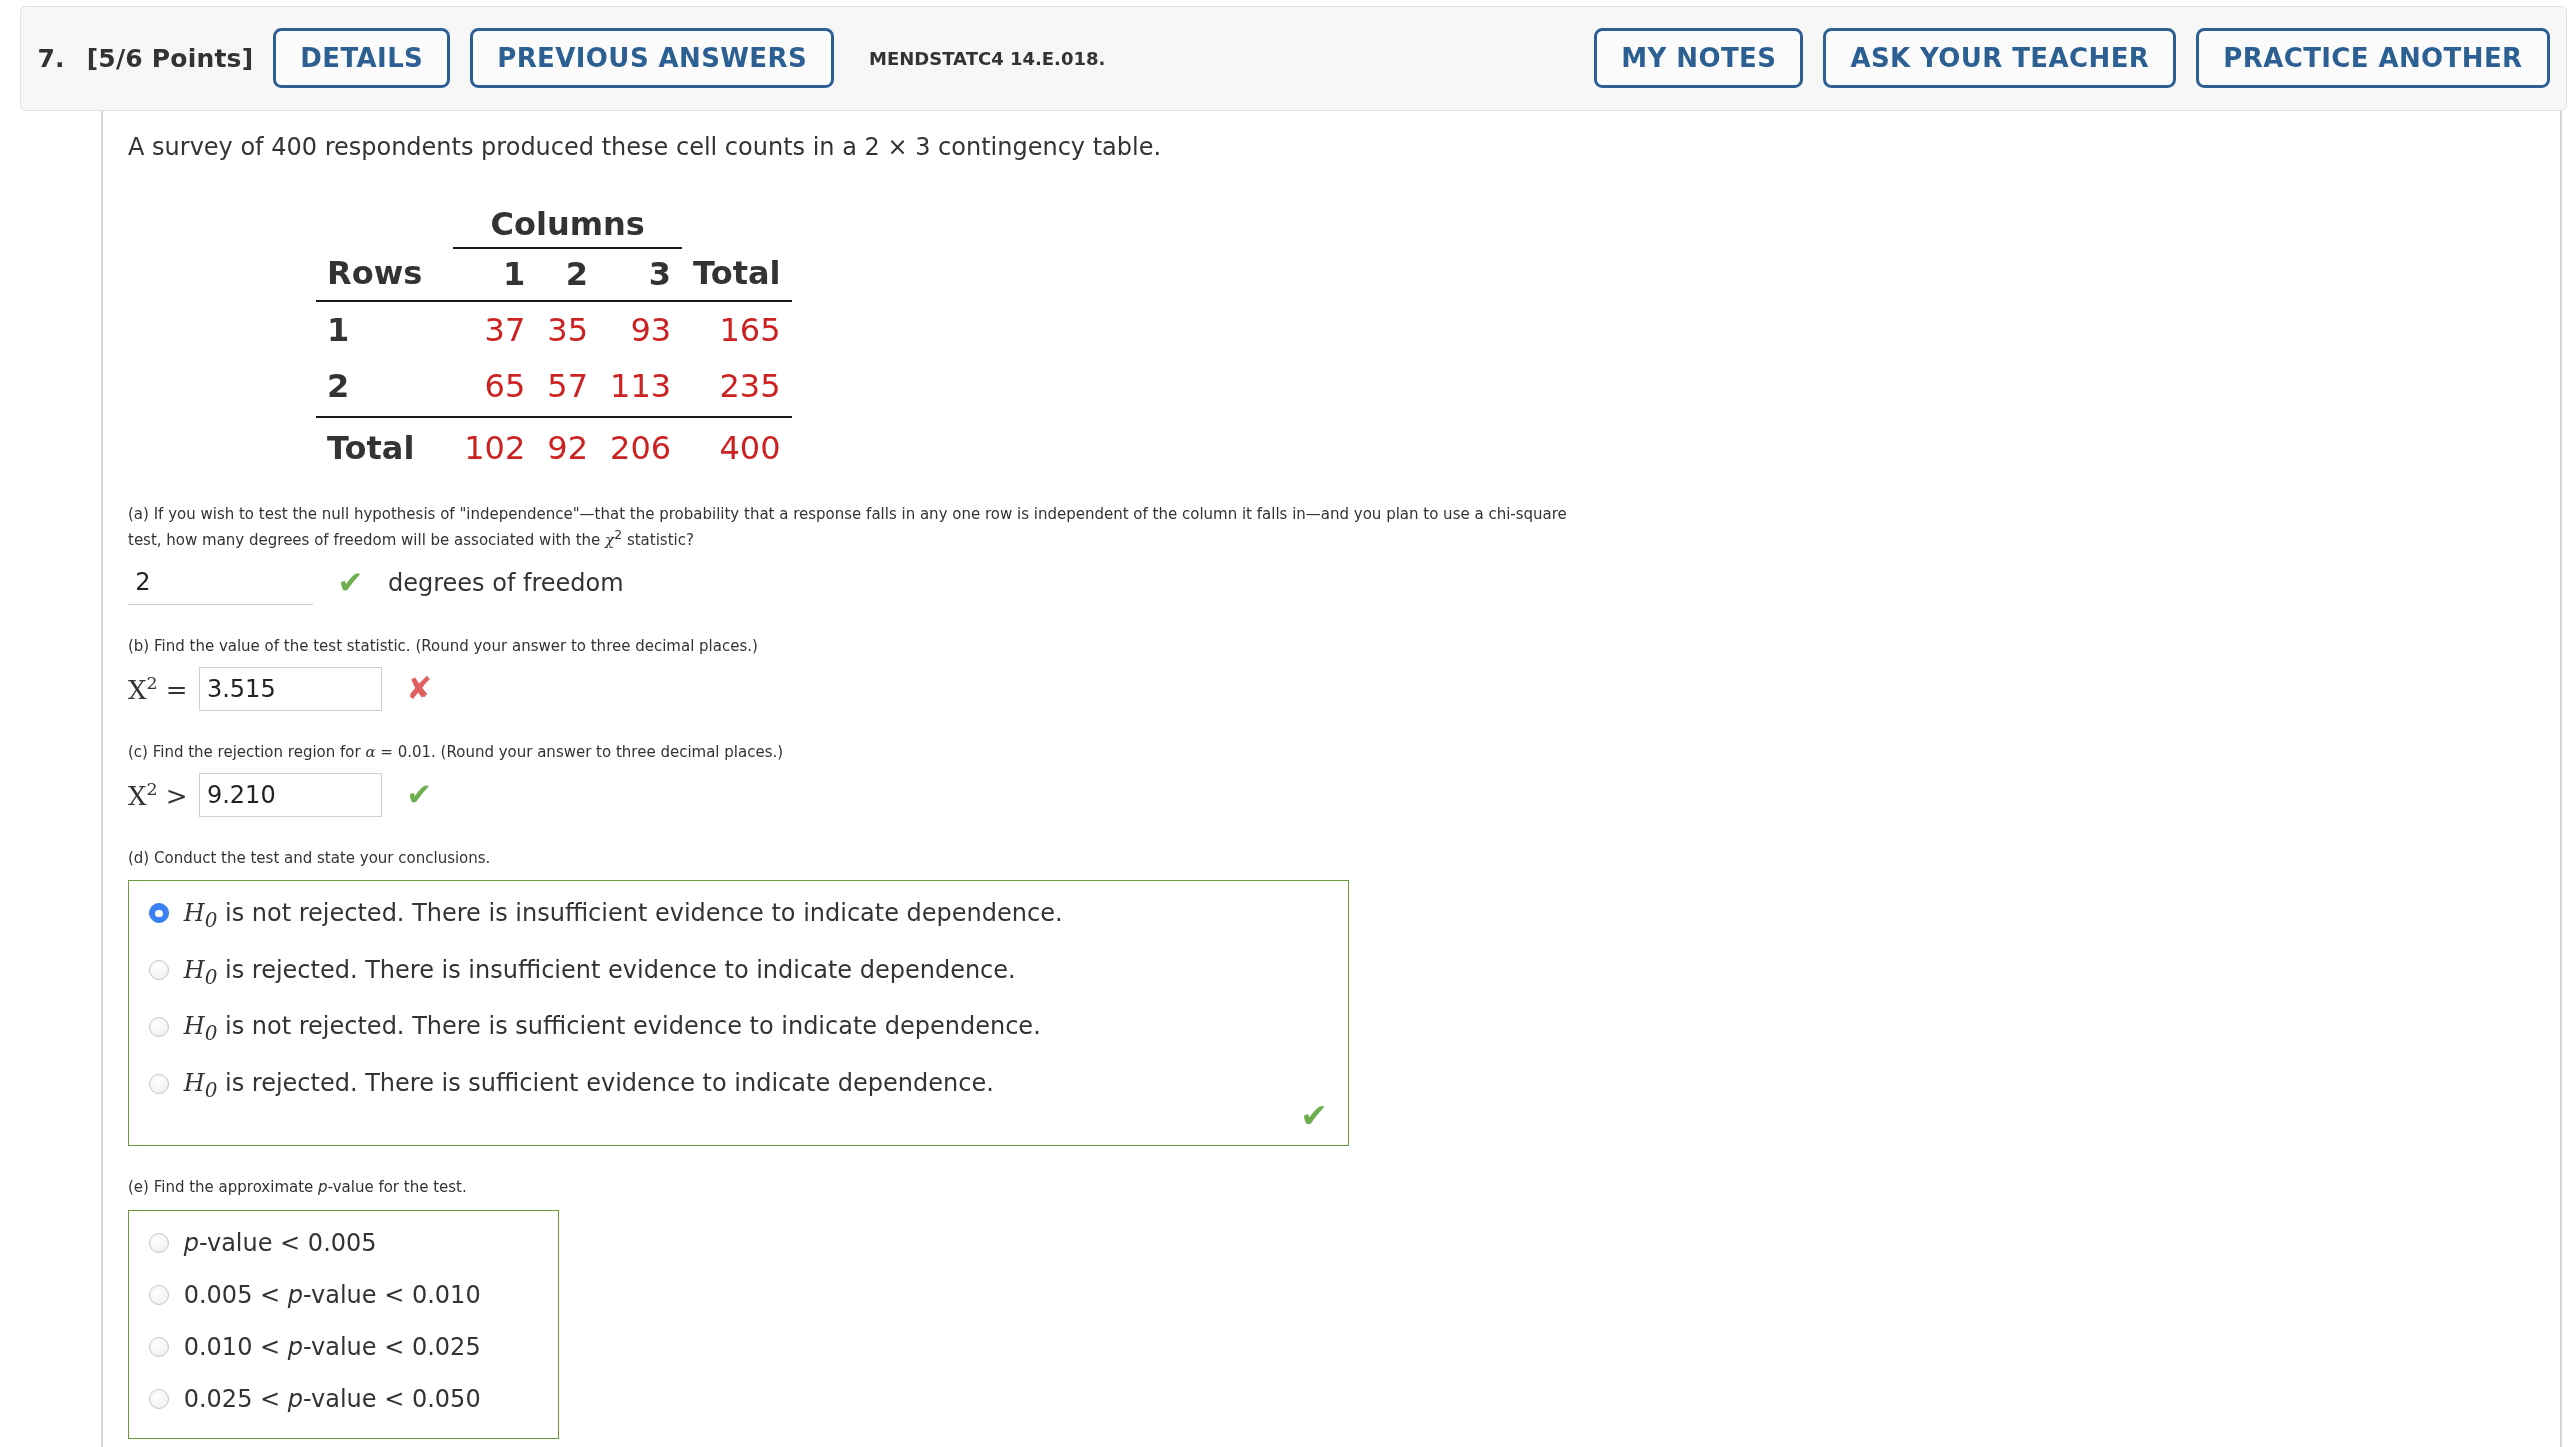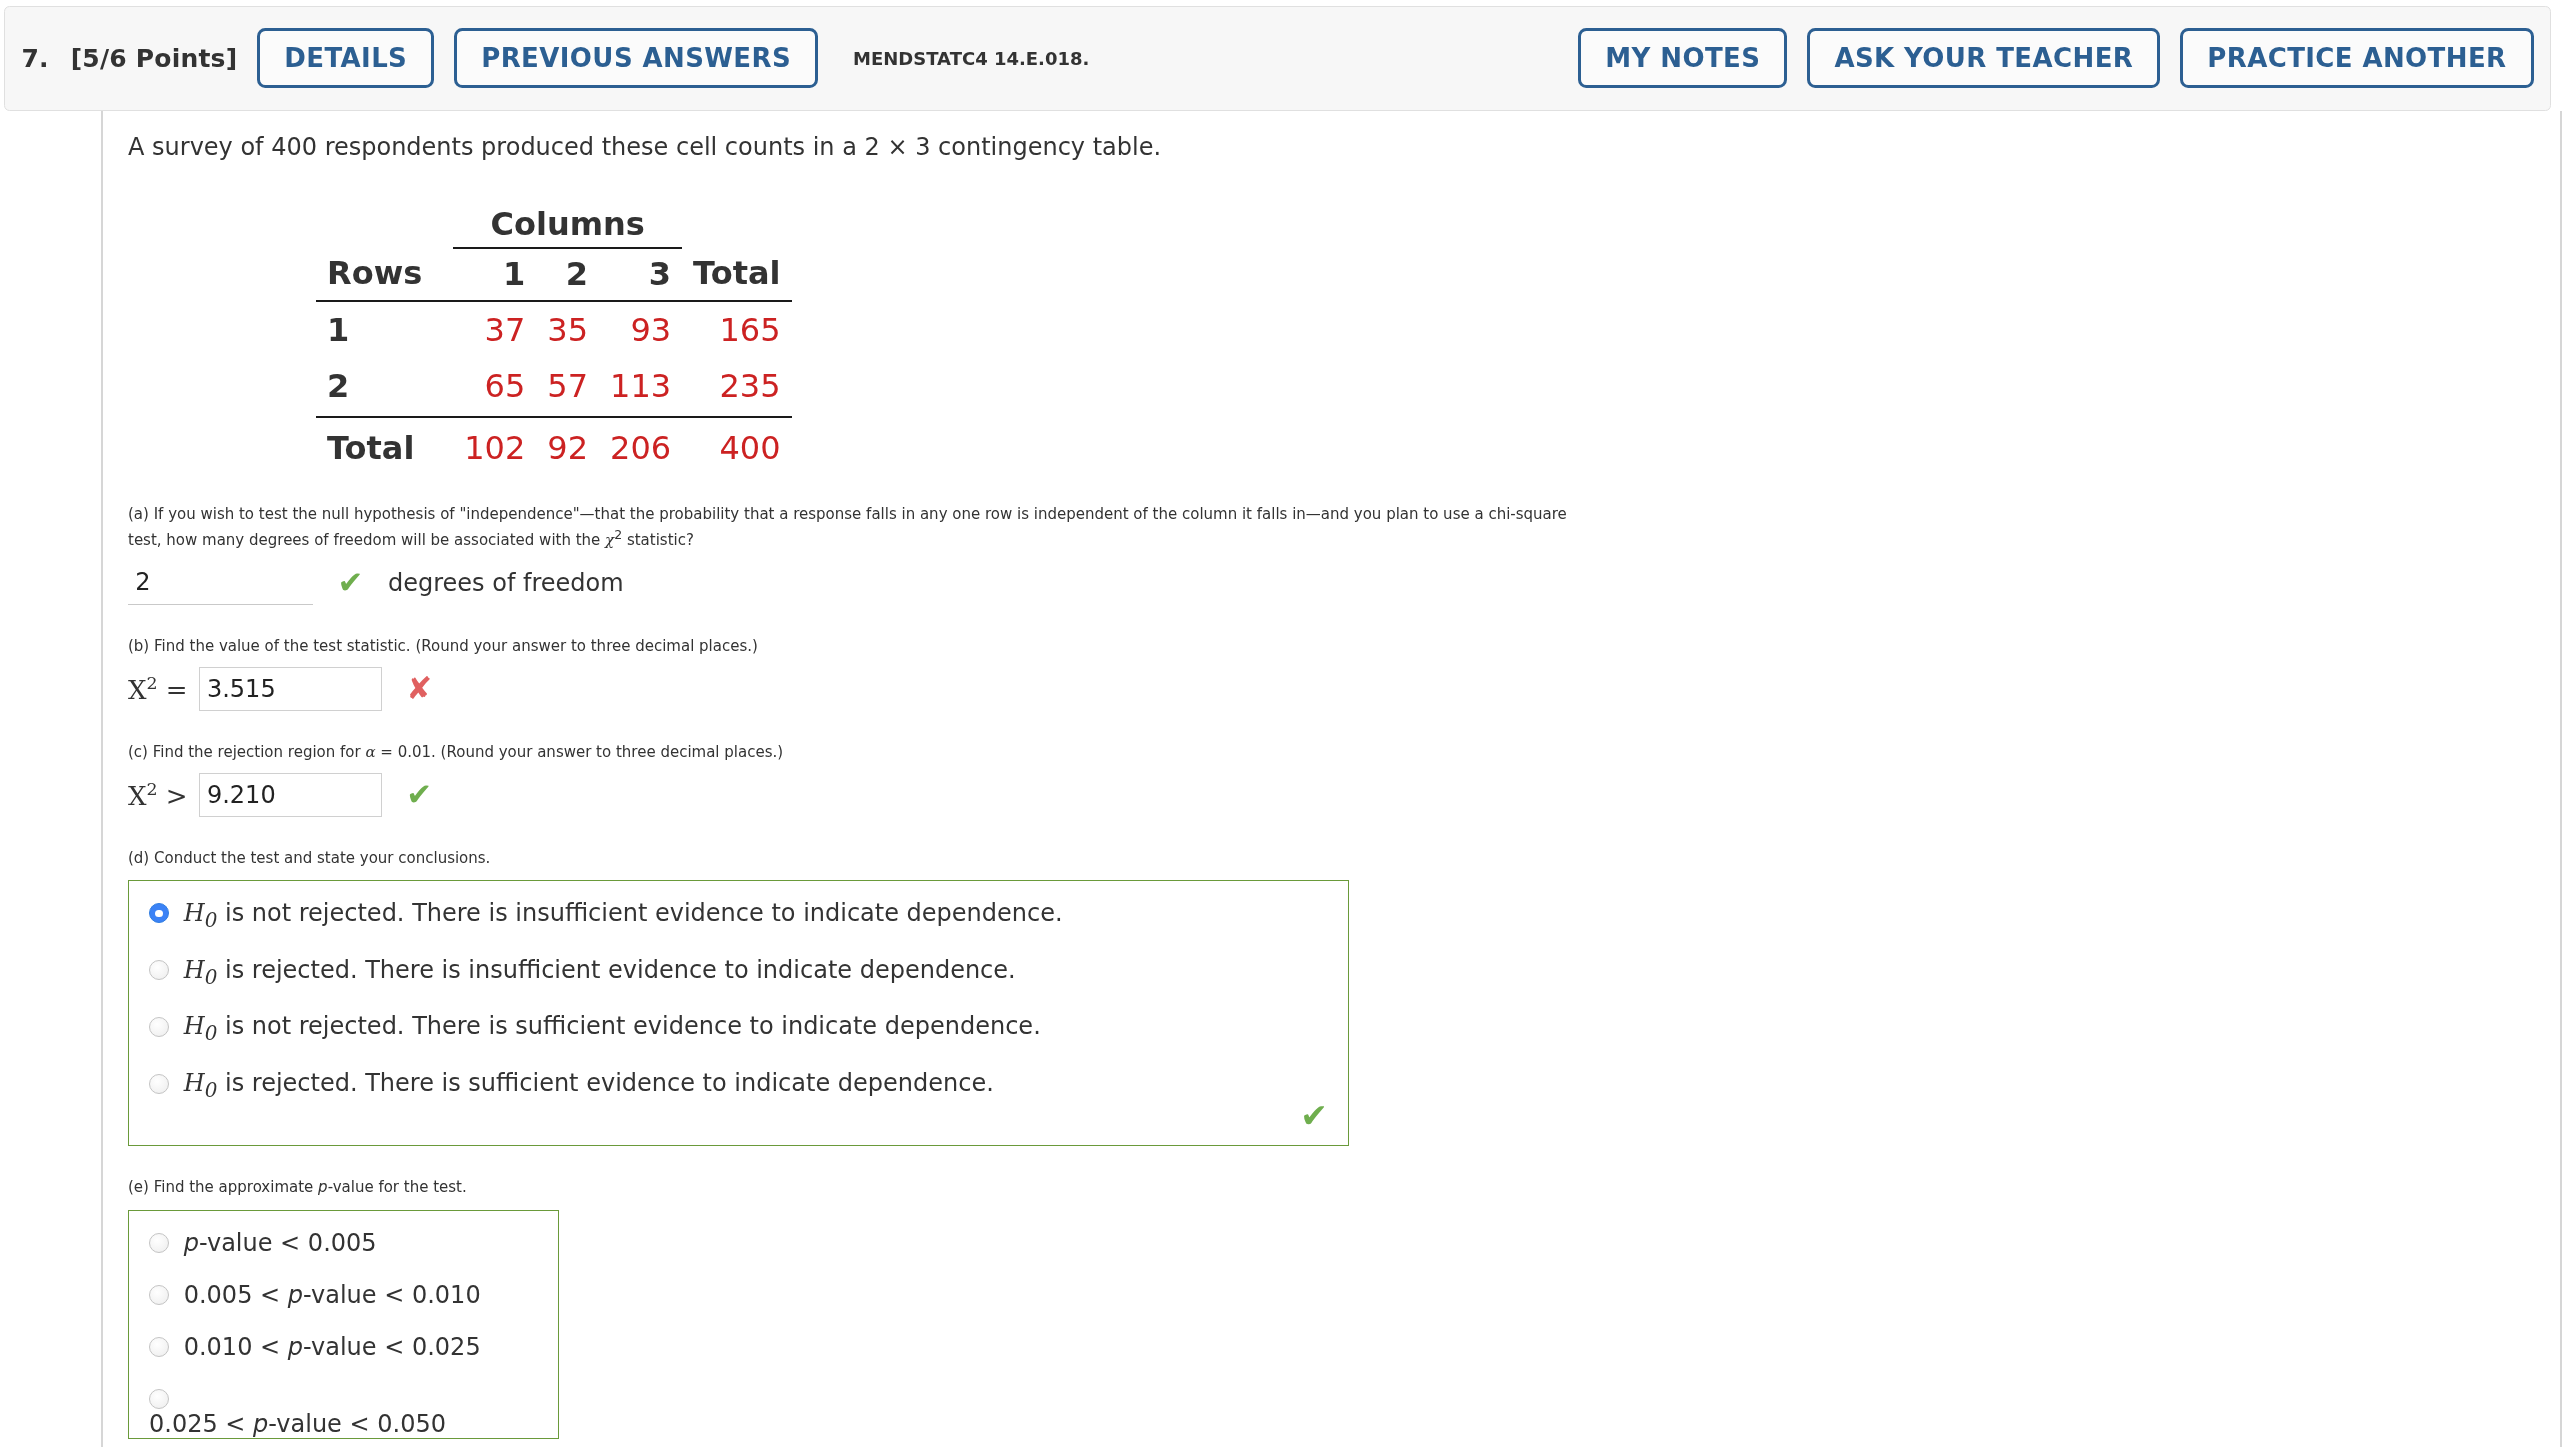--- a/index.html
+++ b/index.html
@@ -14,21 +14,21 @@
   #page {
     position: relative;
     width: 2576px;
     height: 1447px;
     background: #ffffff;
   }
 
   
   .header {
     position: absolute;
-    left: 4px; top: 5.5px;
+    left: 20px; top: 5.5px;
     width: 2547px; height: 105px;
     background: #f7f7f7;
     border: 1.8px solid #e0e0e0;
     border-radius: 5.5px;
     display: flex;
     align-items: center;
     padding: 0 16.5px;
   }
   .qnum {
     font-size: 25px;
@@ -202,21 +202,21 @@
   .optbox.d { width: 1221px; height: 266px; }
   .optbox.e { width: 431px; height: 229px; }
   .opt {
     display: flex;
     align-items: flex-start;
     margin-bottom: 22px;
     font-size: 24px;
     color: #333333;
     cursor: pointer;
   }
-  .opt:last-child { margin-bottom: 0; flex-direction: column; }
+  .opt:last-child { margin-bottom: 0; }
   .radio {
     flex: 0 0 auto;
     width: 20px; height: 20px;
     border-radius: 50%;
     border: 1.8px solid #c4c4c4;
     background: radial-gradient(circle at 40% 35%, #ffffff 0%, #f2f2f2 70%, #e6e6e6 100%);
     margin-right: 14.7px;
     margin-top: 5.5px;
     position: relative;
   }

